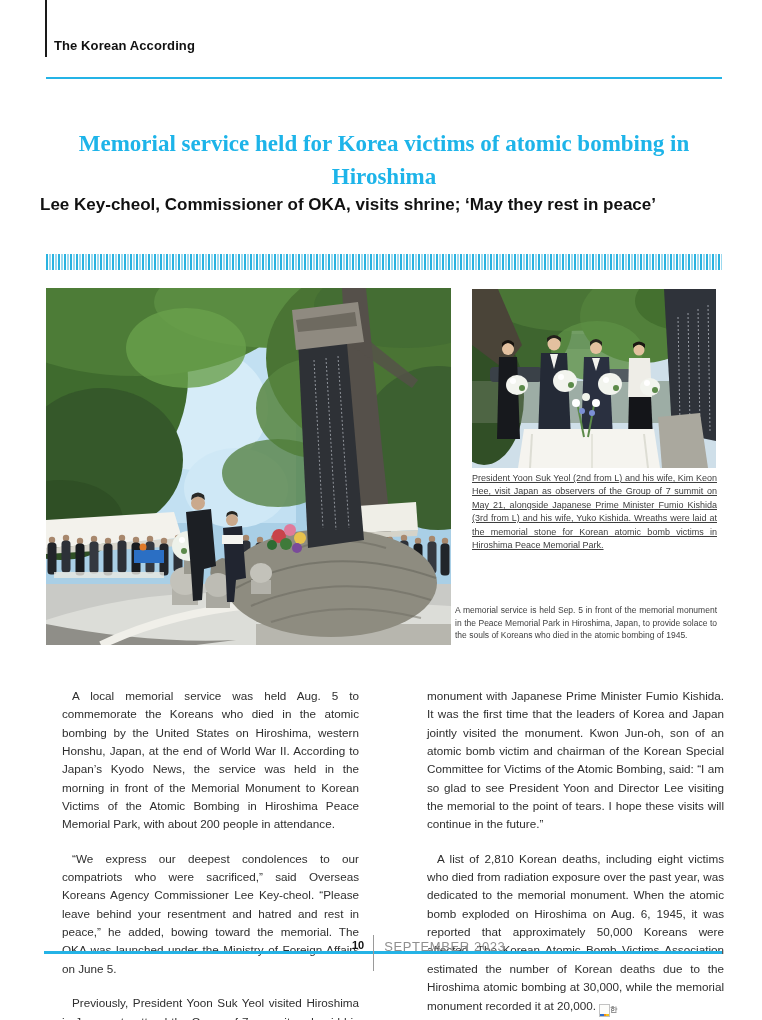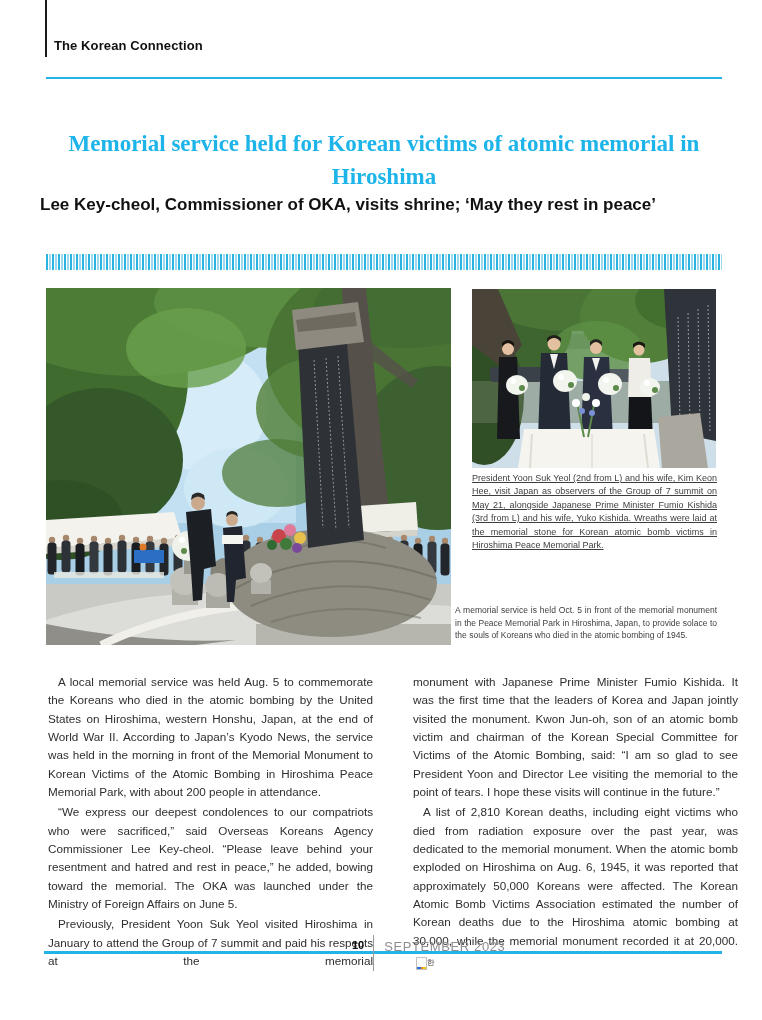--- a/index.html
+++ b/index.html
@@ -35,21 +35,21 @@
     position:absolute; left:472px; top:472px; width:245px;
     font-size:9px; line-height:13.4px; color:#3e3e3e; text-align:justify;text-decoration:underline;
   }
   .caption-left {
     position:absolute; left:455px; top:604px; width:262px;
     font-size:8.5px; line-height:12.6px; color:#3e3e3e; text-align:justify;
   }
   .body-col { position:absolute; top:671px; width:329px; font-size:11.7px; line-height:18.35px; text-align:justify; color:#2e2e2e; }
   .col-1 { left:46px; }
   .col-2 { left:411px; }
-  .body-col p { margin:2px; }
+  .body-col p { margin:16px; }
   .body-col p.indent { text-indent:10px; }
   .body-col p.stretch-last { text-align-last:justify; }
   .endmark {
     display:inline-block; width:11px; height:13px; margin-left:3px;
     border:1px solid #c2c2c2; position:relative; vertical-align:-2px;
     font-size:7.5px; line-height:10px; text-align:center; color:#333;
     background:#fdfdfb;
   }
   .endmark-bar {
     position:absolute; left:0; bottom:0; width:100%; height:2px;
@@ -59,24 +59,24 @@
   .footer-pagenum { font-size:11px; font-weight:bold; color:#111; margin-top:4px; }
   .footer-vline { width:1px; height:36px; background:#9a9a9a; margin:0 0 0 9px; }
   .footer-issue { font-size:13px; color:#8f8f8f; letter-spacing:0.6px; margin:4px 0 0 10px; }
 </style>
 </head>
 <body>
 
 <div class="page">
 
   <div class="top-vline"></div>
-  <div class="section-label">The Korean Connection</div>
+  <div class="section-label">The Korean According</div>
   <div class="rule-top"></div>
 
-  <h1 class="article-title">Memorial service held for Korean victims of atomic memorial in Hiroshima</h1>
+  <h1 class="article-title">Memorial service held for Korea victims of atomic bombing in Hiroshima</h1>
   <h2 class="article-subtitle">Lee Key-cheol, Commissioner of OKA, visits shrine; ‘May they rest in peace’</h2>
 
   <div class="stripe-divider"></div>
 
   <div class="photo-left">
     <svg width="405" height="357" viewBox="0 0 405 357" preserveAspectRatio="none">
       <rect width="405" height="357" fill="#a9cfe6"></rect>
       <rect x="60" y="0" width="190" height="235" fill="#c2e0f2"></rect>
       <ellipse cx="150" cy="120" rx="72" ry="62" fill="#d6ecf8"></ellipse>
       <ellipse cx="190" cy="200" rx="52" ry="40" fill="#cfe8f6"></ellipse>
@@ -274,21 +274,21 @@
           <circle cx="114" cy="108" r="4" fill="#f0f3ea"></circle>
           <circle cx="124" cy="114" r="4" fill="#ffffff"></circle>
           <circle cx="110" cy="122" r="3" fill="#7b8fd6"></circle>
           <circle cx="120" cy="124" r="3" fill="#7b8fd6"></circle>
         </g>
       </g>
     </svg>
   </div>
 
   <div class="caption-right">President Yoon Suk Yeol (2nd from L) and his wife, Kim Keon Hee, visit Japan as observers of the Group of 7 summit on May 21, alongside Japanese Prime Minister Fumio Kishida (3rd from L) and his wife, Yuko Kishida. Wreaths were laid at the memorial stone for Korean atomic bomb victims in Hiroshima Peace Memorial Park.</div>
-  <div class="caption-left">A memorial service is held Oct. 5 in front of the memorial monument in the Peace Memorial Park in Hiroshima, Japan, to provide solace to the souls of Koreans who died in the atomic bombing of 1945.</div>
+  <div class="caption-left">A memorial service is held Sep. 5 in front of the memorial monument in the Peace Memorial Park in Hiroshima, Japan, to provide solace to the souls of Koreans who died in the atomic bombing of 1945.</div>
 
   <div class="body-col col-1">
     <p class="indent">A local memorial service was held Aug. 5 to commemorate the Koreans who died in the atomic bombing by the United States on Hiroshima, western Honshu, Japan, at the end of World War II. According to Japan’s Kyodo News, the service was held in the morning in front of the Memorial Monument to Korean Victims of the Atomic Bombing in Hiroshima Peace Memorial Park, with about 200 people in attendance.</p>
     <p class="indent">“We express our deepest condolences to our compatriots who were sacrificed,” said Overseas Koreans Agency Commissioner Lee Key-cheol. “Please leave behind your resentment and hatred and rest in peace,” he added, bowing toward the memorial. The OKA was launched under the Ministry of Foreign Affairs on June 5.</p>
     <p class="indent stretch-last">Previously, President Yoon Suk Yeol visited Hiroshima in January to attend the Group of 7 summit and paid his respects at the memorial</p>
   </div>
 
   <div class="body-col col-2">
     <p>monument with Japanese Prime Minister Fumio Kishida. It was the first time that the leaders of Korea and Japan jointly visited the monument. Kwon Jun-oh, son of an atomic bomb victim and chairman of the Korean Special Committee for Victims of the Atomic Bombing, said: “I am so glad to see President Yoon and Director Lee visiting the memorial to the point of tears. I hope these visits will continue in the future.”</p>
     <p class="indent"><span>A list of 2,810 Korean deaths, including eight victims who died from radiation exposure over the past year, was dedicated to the memorial monument. When the atomic bomb exploded on Hiroshima on Aug. 6, 1945, it was reported that approximately 50,000 Koreans were affected. The Korean Atomic Bomb Victims Association estimated the number of Korean deaths due to the Hiroshima atomic bombing at 30,000, while the memorial monument recorded it at 20,000.</span><span class="endmark"><span>한</span><span class="endmark-bar"></span></span></p>

